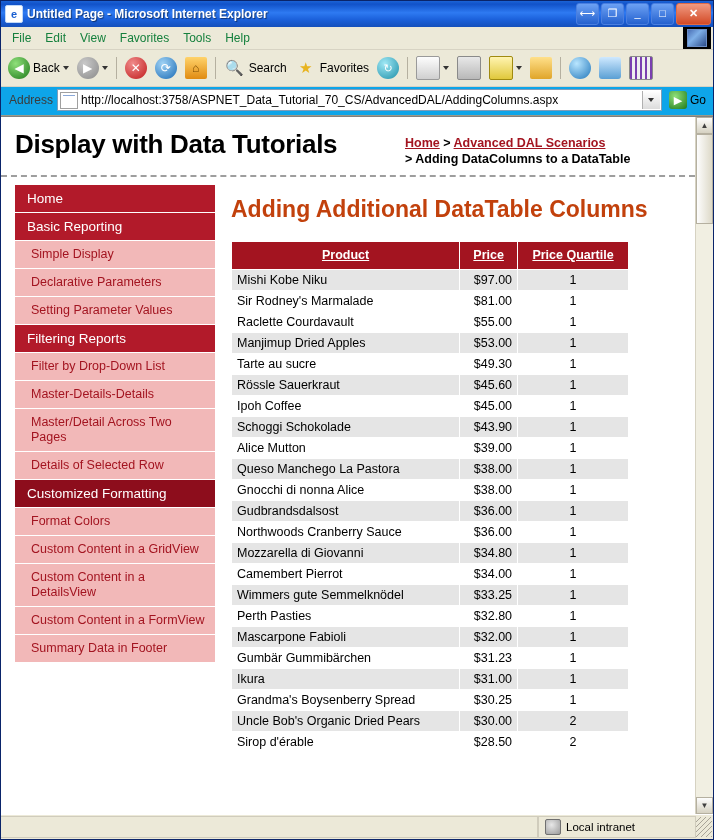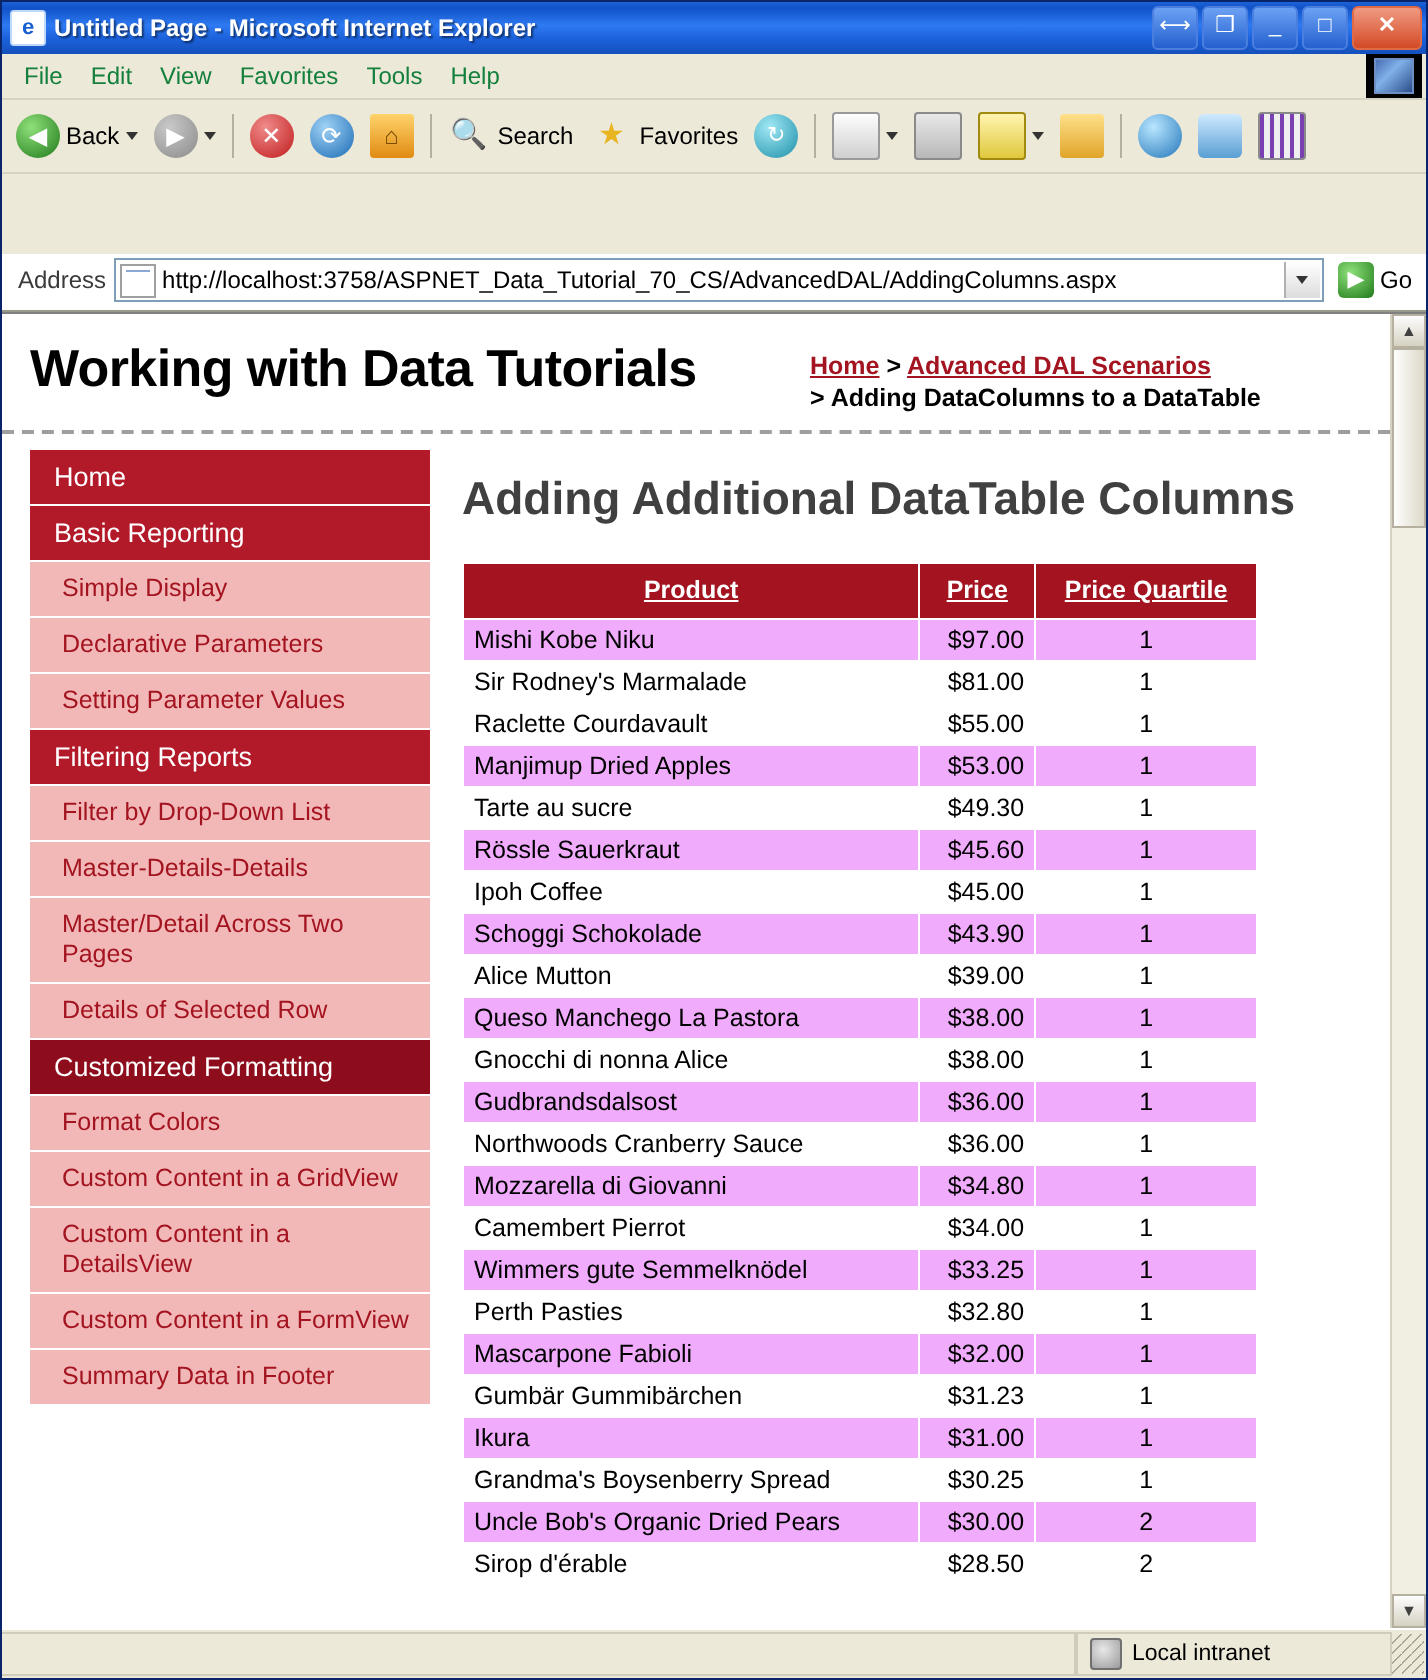--- a/index.html
+++ b/index.html
@@ -158,27 +158,26 @@
     display: inline-block;
   }
   .tb-sep {
     width: 1px; height: 22px;
     background: #b5b0a0;
     margin: 0 3px;
   }
   
   .addressbar {
     height: 26px;
-    background: #ffffff;
+    background: #0ea5e9;
     display: flex;
     align-items: center;
     padding: 0 4px 2px 4px;
     gap: 4px;
     border-bottom: 1px solid #9a9a8a;
-    margin-top: 40px;
   }
   .addressbar .addr-label { font-size: 12px; color: #3b3b3b; padding-left: 4px;}
   .addr-input-wrap {
     flex: 1;
     height: 20px;
     background: #fff;
     border: 1px solid #7f9db9;
     display: flex;
     align-items: center;
     padding: 0 1px;
@@ -315,21 +314,21 @@
   }
   .main {
     flex: 1;
     padding: 10px 14px 0 16px;
   }
   .main h1 {
     font-size: 23px;
     font-weight: bold;
     margin: 8px 0 18px 0;
     line-height: 28px;
-    color: #404040;
+    color: #c2410c;
   }
   table.grid {
     border-collapse: collapse;
     width: 398px;
     font-size: 12.5px;
   }
   table.grid th {
     background: #a31420;
     color: #fff;
     font-weight: bold;
@@ -338,21 +337,21 @@
     text-align: center;
     text-decoration: underline;
     line-height: 15px;
   }
   table.grid td {
     border: 1px solid #fff;
     padding: 3px 5px;
     color: #000;
   }
   table.grid tr.odd td { background: #ffffff; }
-  table.grid tr.even td { background: #f0abfc; }
+  table.grid tr.even td { background: #e5e5e5; }
   table.grid td.price { text-align: right; }
   table.grid td.quart { text-align: center; }
   
   .statusbar {
     height: 24px;
     background: #ece9d8;
     border-top: 1px solid #fff;
     display: flex;
     align-items: center;
     font-size: 11.5px;
@@ -493,21 +492,21 @@
     <div class="go-btn">
       <span class="go-arrow">▶</span>
       <span>Go</span>
     </div>
   </div>
 
   <div class="page-area">
     <div class="page-content">
 
       <div class="site-header">
-        <div class="site-title">Working with Data Tutorials</div>
+        <div class="site-title">Display with Data Tutorials</div>
         <div class="breadcrumb">
           <a href="#">Home</a><span> &gt; </span><a href="#">Advanced DAL Scenarios</a><br><span>&gt; </span><span>Adding DataColumns to a DataTable</span>
         </div>
       </div>
 
       <div class="body-cols">
         <div class="sidebar">
           <div class="nav-top">Home</div>
           <div class="nav-top">Basic Reporting</div>
           <div class="nav-sub">Simple Display</div>

